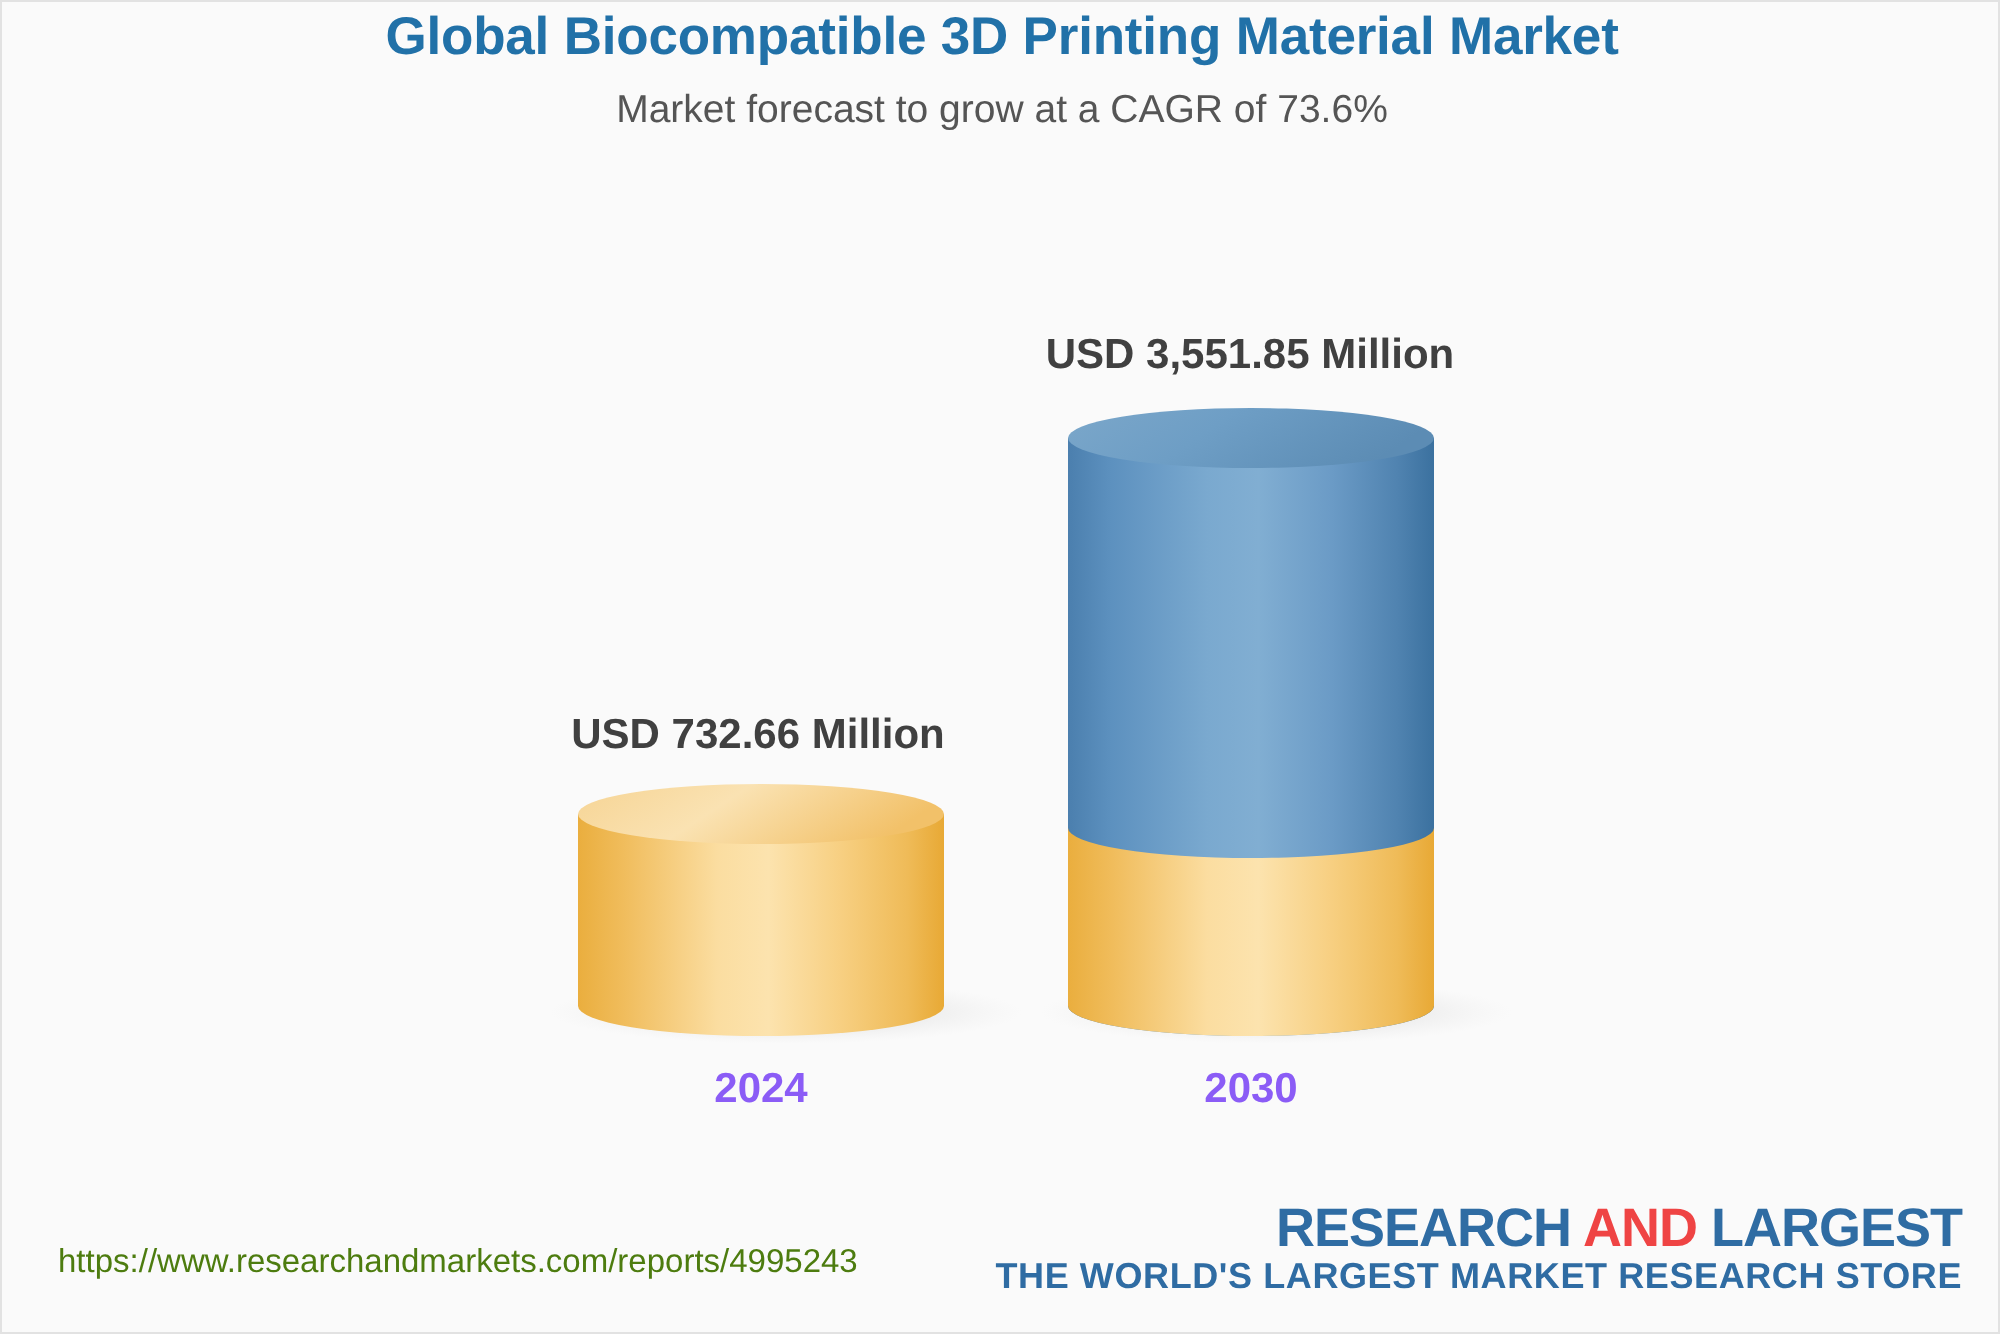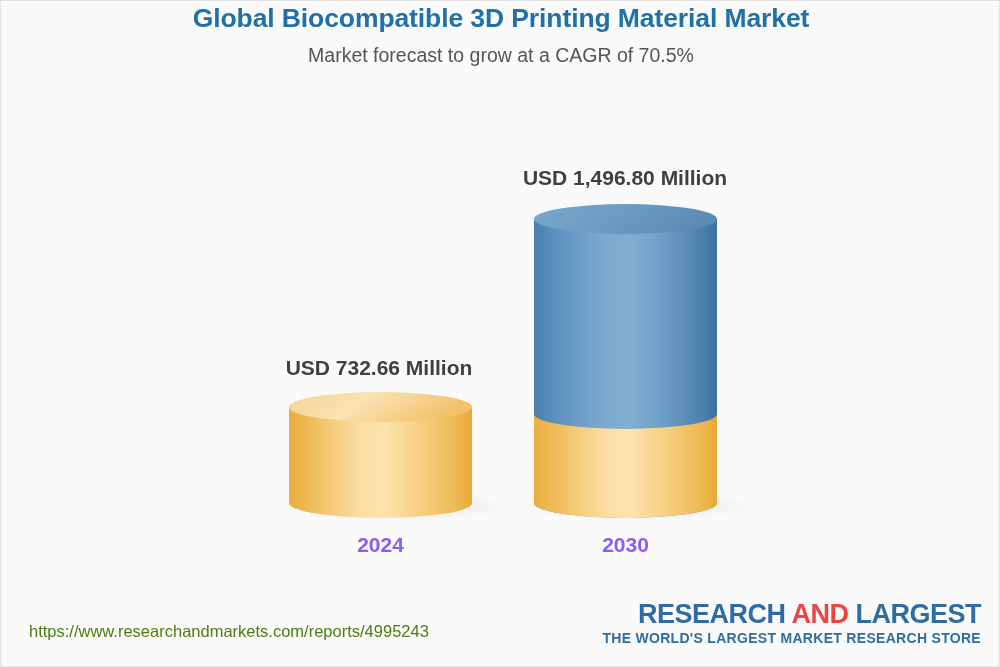--- a/index.html
+++ b/index.html
@@ -104,37 +104,37 @@
   .logo-main {
     font-size: 27px;
     font-weight: bold;
     color: #2f6ca3;
     letter-spacing: -0.5px;
     line-height: 30px;
     white-space: nowrap;
   }
   .logo-and { color: #ef4444; }
   .logo-tag {
-    font-size: 14px;
+    font-size: 18px;
     font-weight: bold;
     color: #2f6ca3;
     letter-spacing: 0.3px;
     line-height: 15px;
     white-space: nowrap;
     margin-top: 2px;
   }
 </style>
 </head>
 <body>
 
 <div class="card">
 
   <div class="header">
     <div class="chart-title">Global Biocompatible 3D Printing Material Market</div>
-    <div class="chart-subtitle">Market forecast to grow at a CAGR of 70.5%</div>
+    <div class="chart-subtitle">Market forecast to grow at a CAGR of 73.6%</div>
   </div>
 
   <div class="plot">
 
     <svg class="cyl" width="1000" height="667" style="left:0; top:0;">
       <defs>
 
         <linearGradient id="yellowBody" x1="0" y1="0" x2="1" y2="0">
           <stop offset="0%" stop-color="#eaae3e"></stop>
           <stop offset="12%" stop-color="#f0bc5b"></stop>
@@ -186,21 +186,21 @@
 
         <path d="M533,218 L533,502 A91.5,15 0 0 0 716,502 L716,218 Z" fill="url(#blueBody)"></path>
 
         <path d="M533,413 A91.5,15 0 0 0 716,413 L716,502 A91.5,15 0 0 1 533,502 Z" fill="url(#yellowBody)"></path>
 
         <ellipse cx="624.5" cy="218" rx="91.5" ry="15" fill="url(#blueTop)"></ellipse>
       </g>
     </svg>
 
     <div class="value-label left">USD 732.66 Million</div>
-    <div class="value-label right">USD 1,496.80 Million</div>
+    <div class="value-label right">USD 3,551.85 Million</div>
 
     <div class="year-label left">2024</div>
     <div class="year-label right">2030</div>
   </div>
 
   <div class="footer-url">https://www.researchandmarkets.com/reports/4995243</div>
 
   <div class="logo">
     <div class="logo-main"><span>RESEARCH</span><span class="logo-and"> AND </span><span>LARGEST</span></div>
     <div class="logo-tag">THE WORLD'S LARGEST MARKET RESEARCH STORE</div>

